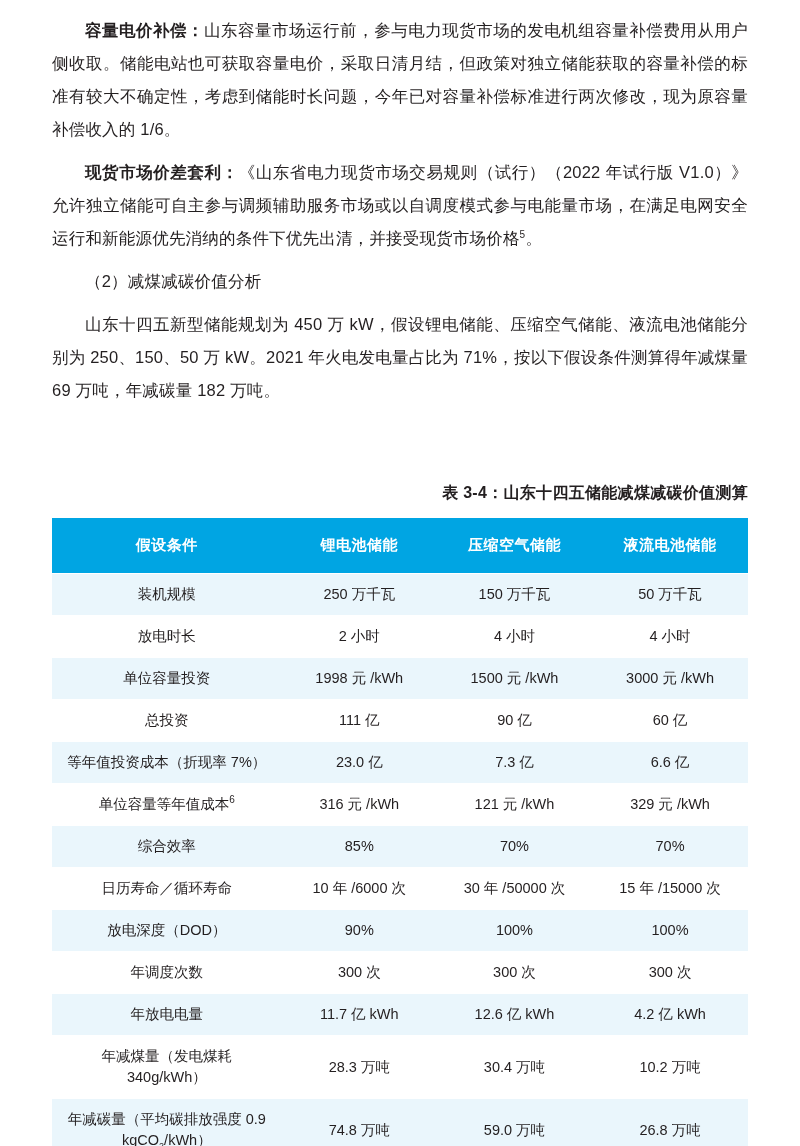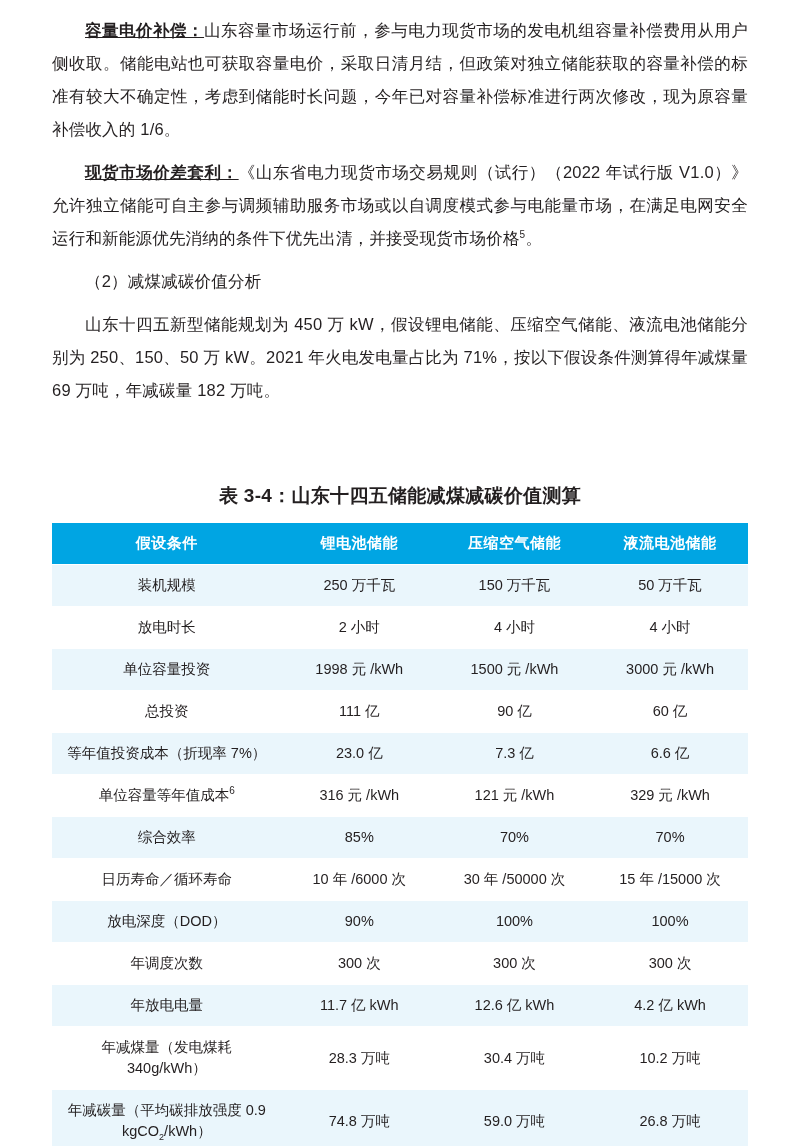--- a/index.html
+++ b/index.html
@@ -27,52 +27,51 @@
     text-align: justify;
     text-justify: inter-ideograph;
     margin: 0 0 4px 0;
     letter-spacing: 0.2px;
   }
   .para.indent {
     text-indent: 2em;
   }
   .lead {
     font-weight: bold;
-    text-decoration: underline;
   }
   .sup {
     font-size: 10px;
     vertical-align: super;
     line-height: 0;
   }
   .gap-sm { height: 6px; }
   .gap-md { height: 30px; }
   .gap-lg { height: 42px; }
 
   .table-title {
-    text-align: center;
-    font-size: 19px;
+    text-align: right;
+    font-size: 16px;
     font-weight: bold;
     color: #231f20;
     margin: 0 0 14px 0;
     letter-spacing: 0.3px;
   }
 
   table.data {
     width: 100%;
     border-collapse: collapse;
     font-size: 14.5px;
     table-layout: fixed;
   }
   table.data th {
     background: #00a5e3;
     color: #ffffff;
     font-weight: bold;
     font-size: 15px;
-    padding: 11px 4px;
+    padding: 18px 4px;
     text-align: center;
     letter-spacing: 0.5px;
     border: none;
   }
   table.data td {
     text-align: center;
     padding: 10px 15px;
     border-top: 1px solid #ffffff;
     border-bottom: 1px solid #ffffff;
     color: #231f20;

